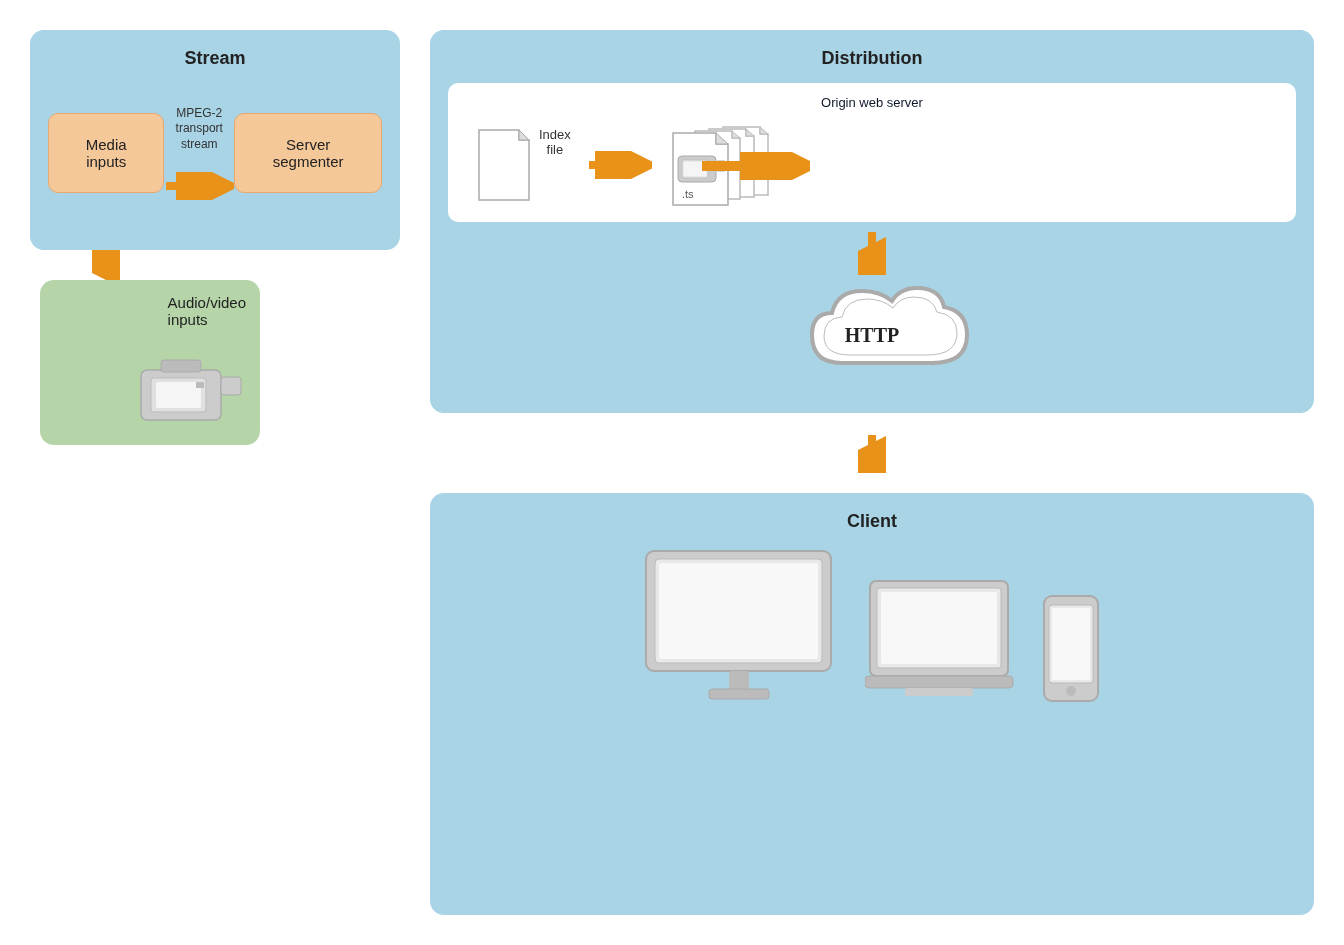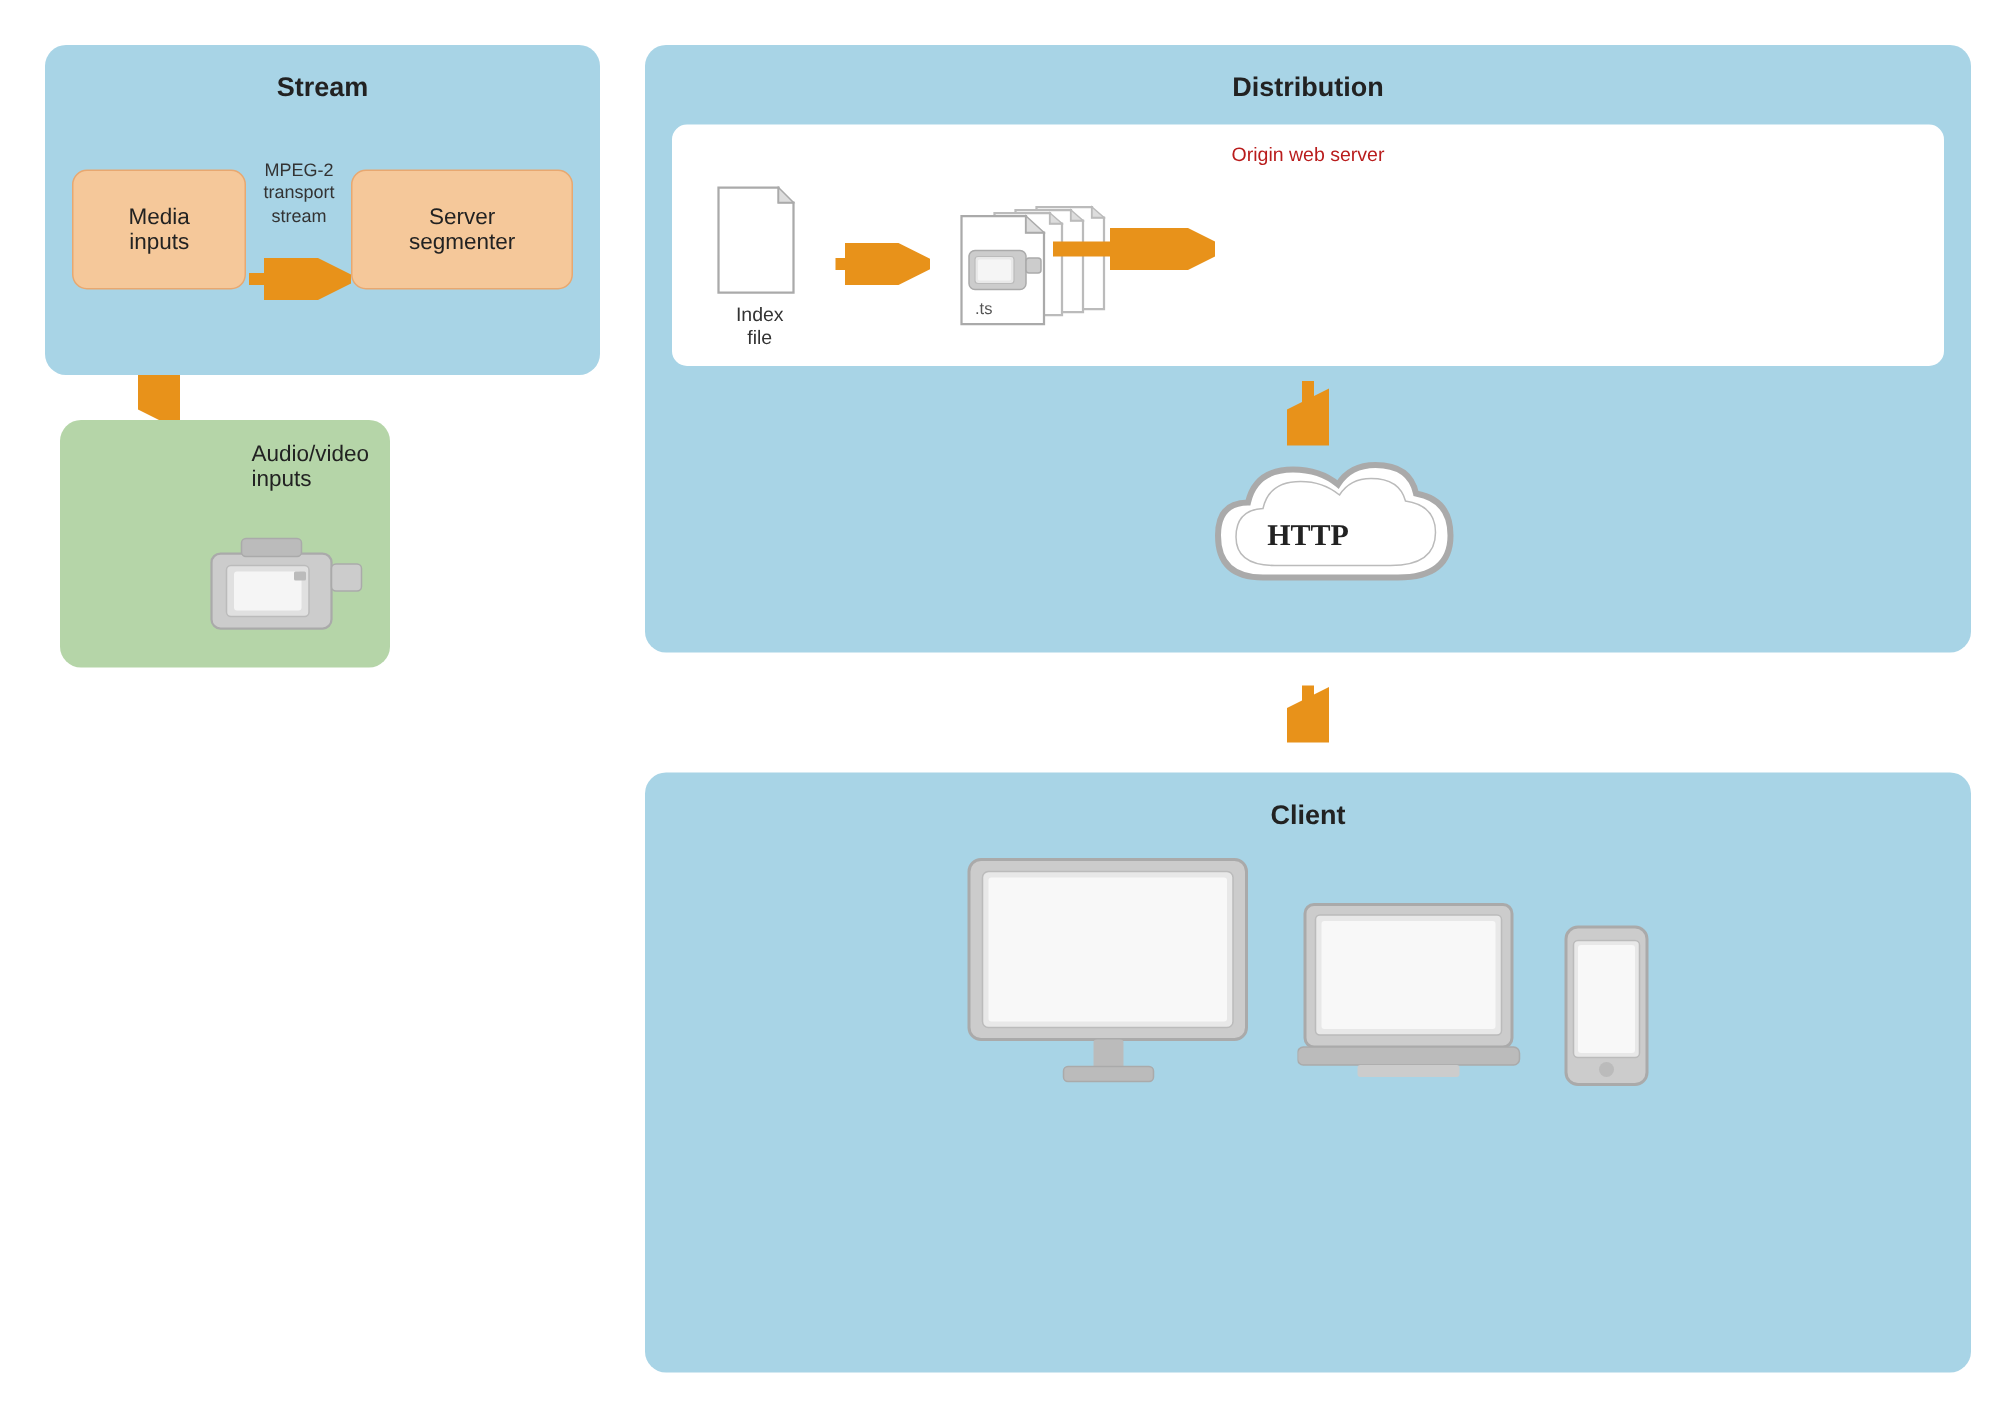--- a/index.html
+++ b/index.html
@@ -163,24 +163,24 @@
     </div>
 
   </div>
 
   <div class="right-panel">
 
     <div style="background:#a8d4e6; border-radius:14px; padding:18px; position:relative; flex: 0 0 auto;">
       <div class="section-title">Distribution</div>
 
       <div style="background:white; border-radius:10px; padding:12px 16px; margin-top:4px;">
-        <div style="font-size:13px; color:#b91c1c; text-align:center; margin-bottom:10px;">Origin web server</div>
+        <div style="font-size:13px; color:#0f172a; text-align:center; margin-bottom:10px;">Origin web server</div>
         <div style="display:flex; align-items:center; gap:16px; padding: 0 10px;">
 
-          <div style="display:flex; flex-direction:column; ">
+          <div style="display:flex; ">
             <svg width="65" height="80" viewBox="0 0 65 80">
               <polygon points="5,5 45,5 45,15 55,15 55,75 5,75" fill="white" stroke="#aaa" stroke-width="1.5"></polygon>
               <polygon points="45,5 55,15 45,15" fill="#ddd" stroke="#aaa" stroke-width="1"></polygon>
             </svg>
             <div style="font-size:13px; color:#333; margin-top:2px; text-align:center;">Index<br>file</div>
           </div>
 
           <svg width="65" height="28" viewBox="0 0 65 28">
             <defs>
               <marker id="arrowhead2" markerWidth="8" markerHeight="8" refX="6" refY="4" orient="auto">

